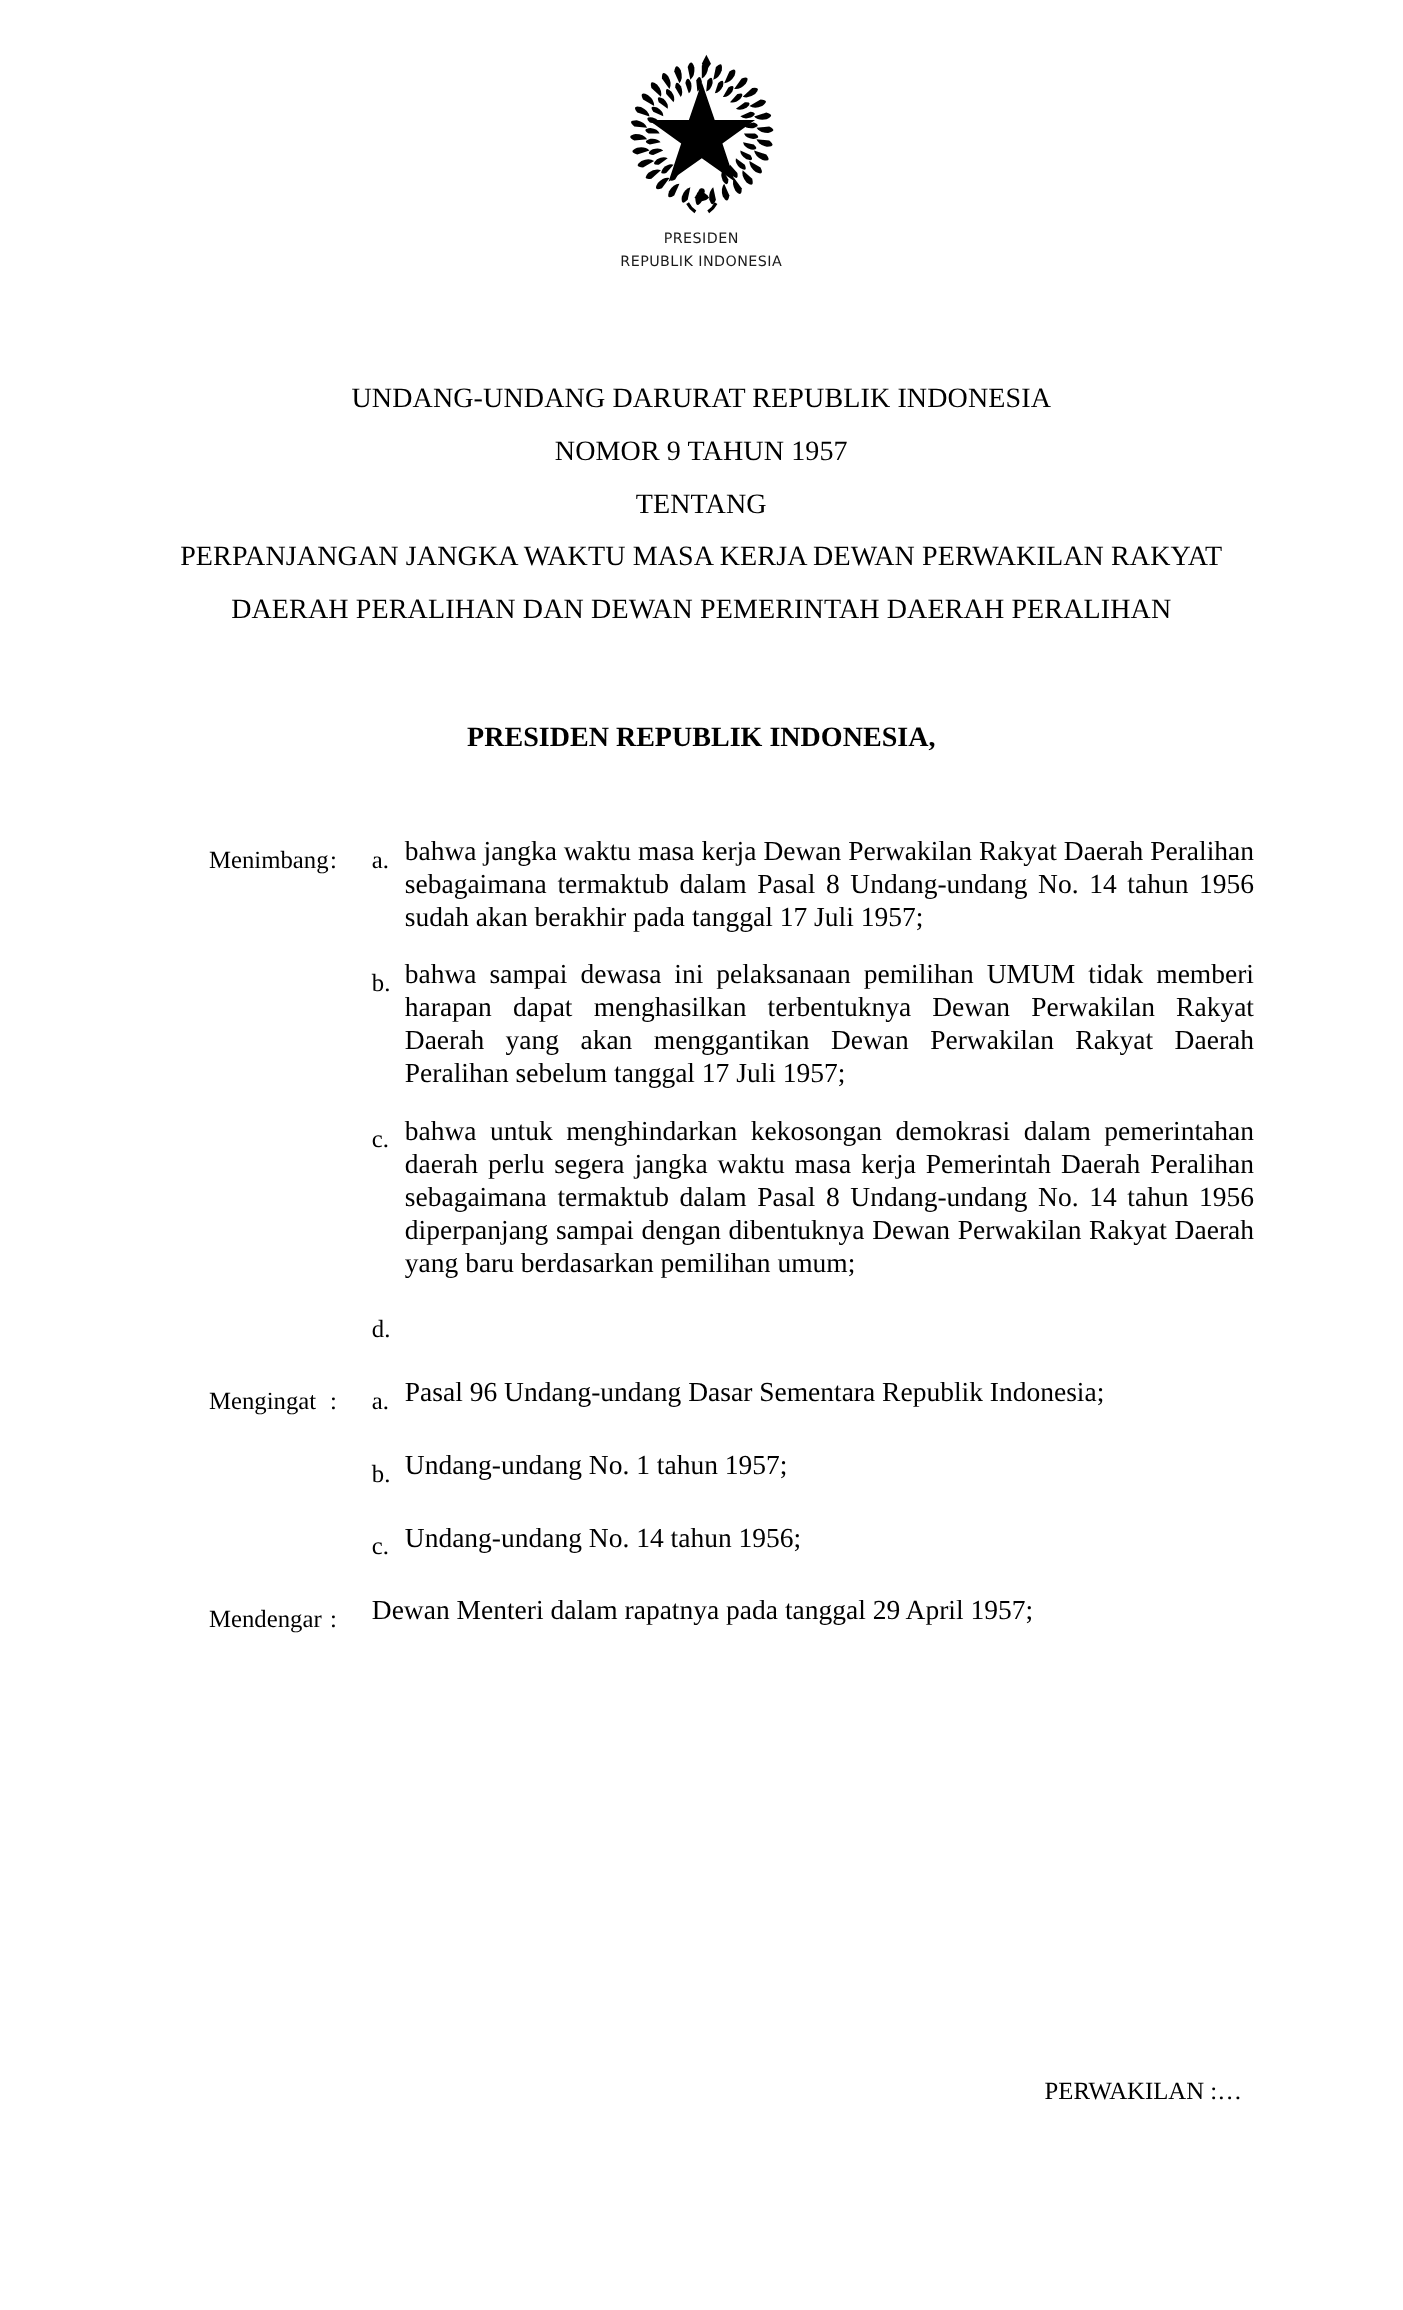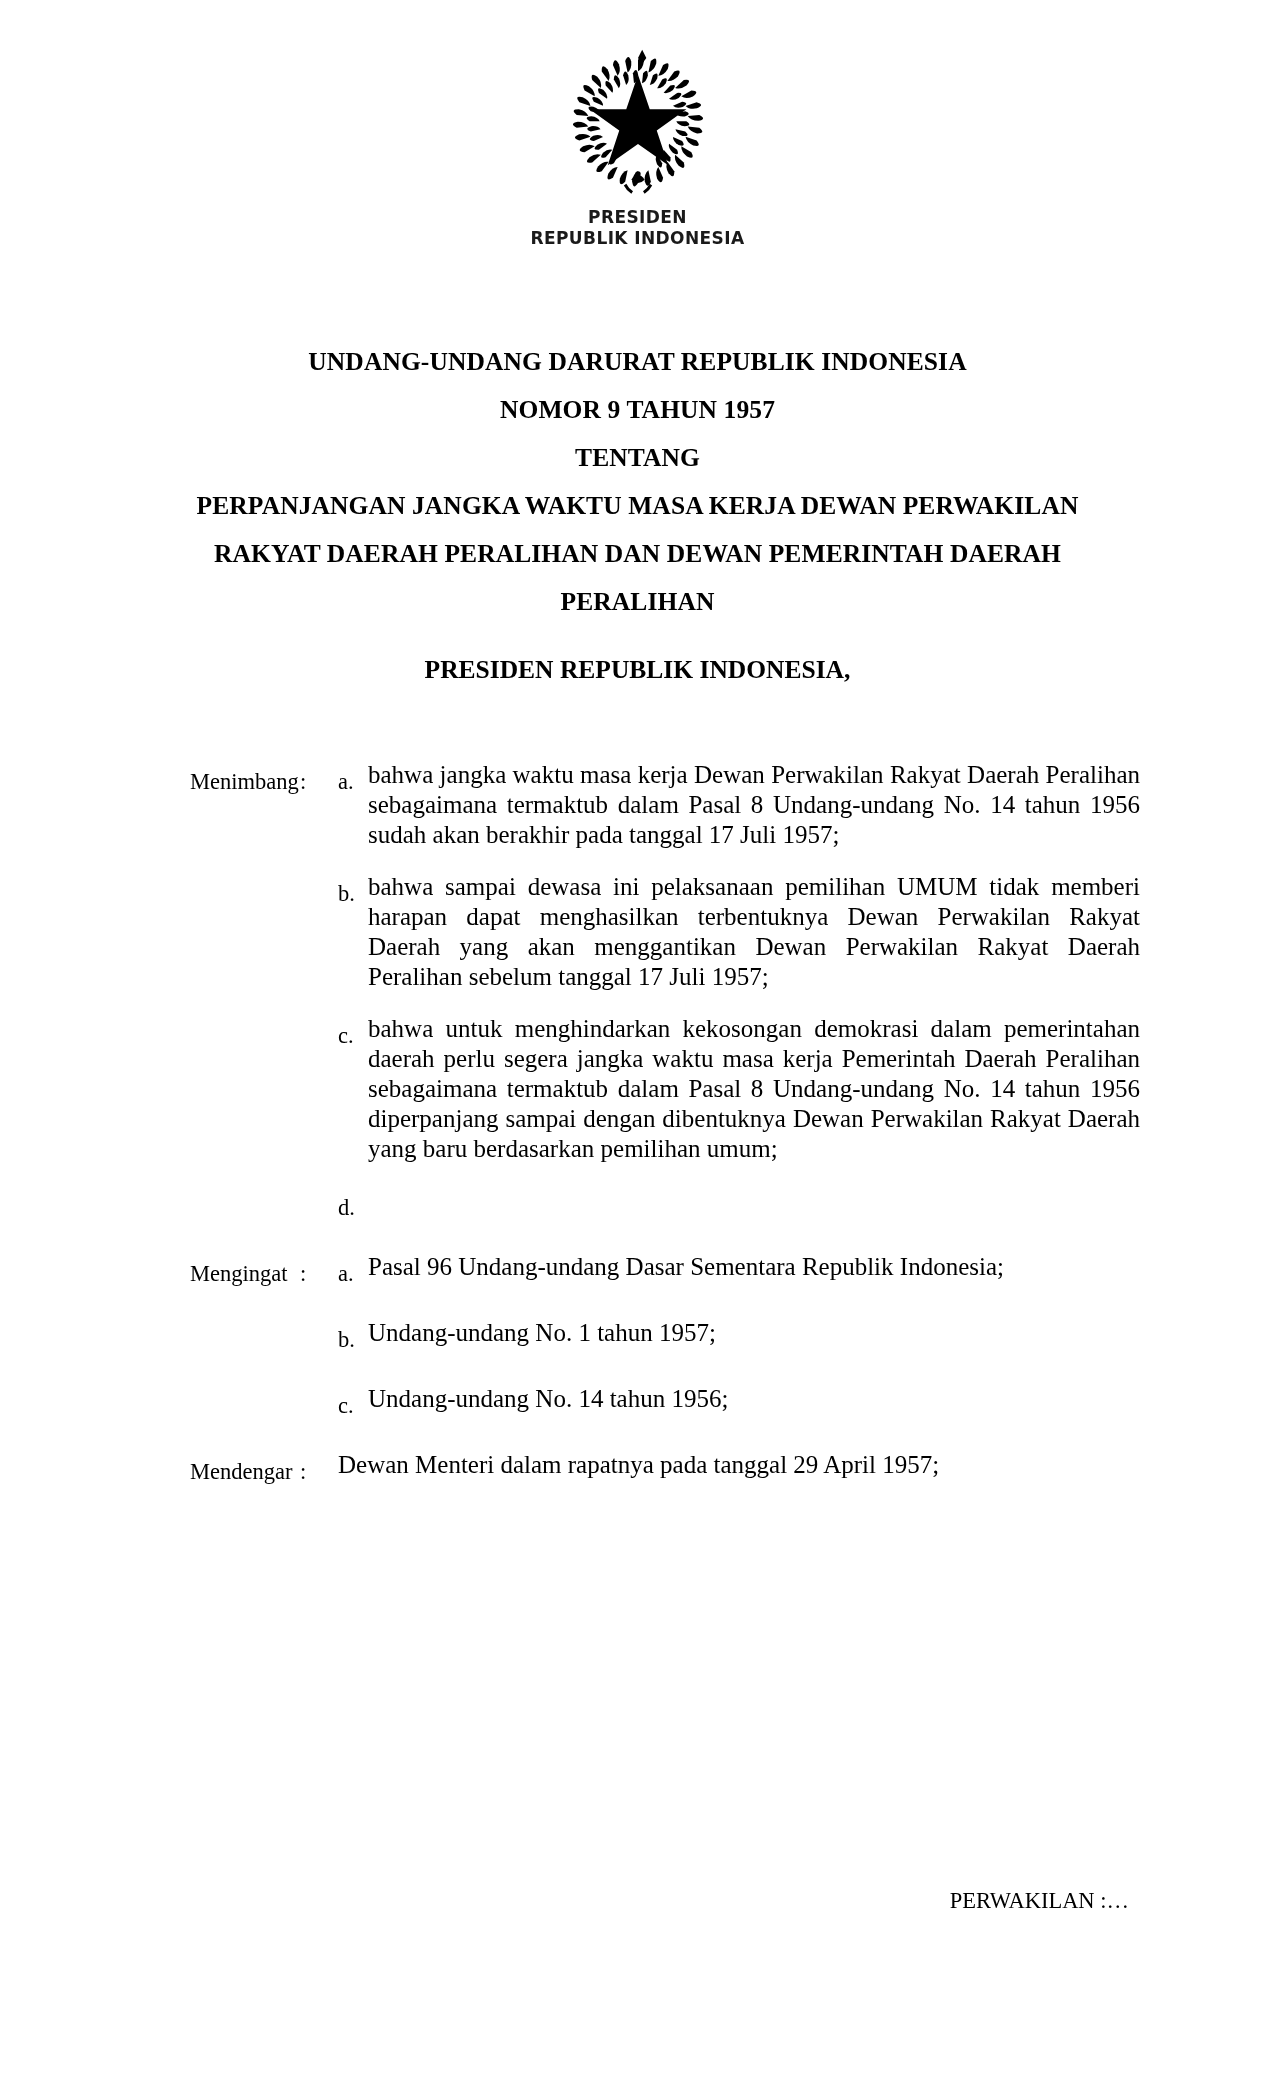--- a/index.html
+++ b/index.html
@@ -27,38 +27,38 @@
     text-align: center;
   }
   .emblem-svg {
     display: block;
     margin: 0 auto;
     width: 170px;
     height: 150px;
   }
   .emblem-caption {
     font-family: "DejaVu Sans", "Liberation Sans", sans-serif;
-    font-size: 17px;
+    font-size: 13px;
     line-height: 21px;
     letter-spacing: 0.4px;
     color: #1a1a1a;
     margin-top: 9px;
-    font-weight: 700;
+    font-weight: 400;
   }
 
   
   .title-block {
     position: absolute;
     top: 338px;
     left: 140px;
     width: 995px;
     text-align: center;
   }
   .title-line {
-    font-weight: bold;
+    font-weight: normal;
     font-size: 25.5px;
     line-height: 48px;
     letter-spacing: 0.1px;
     white-space: nowrap;
   }
   .title-line.wrap { white-space: normal; }
 
   .presiden-heading {
     position: absolute;
     top: 653px;

